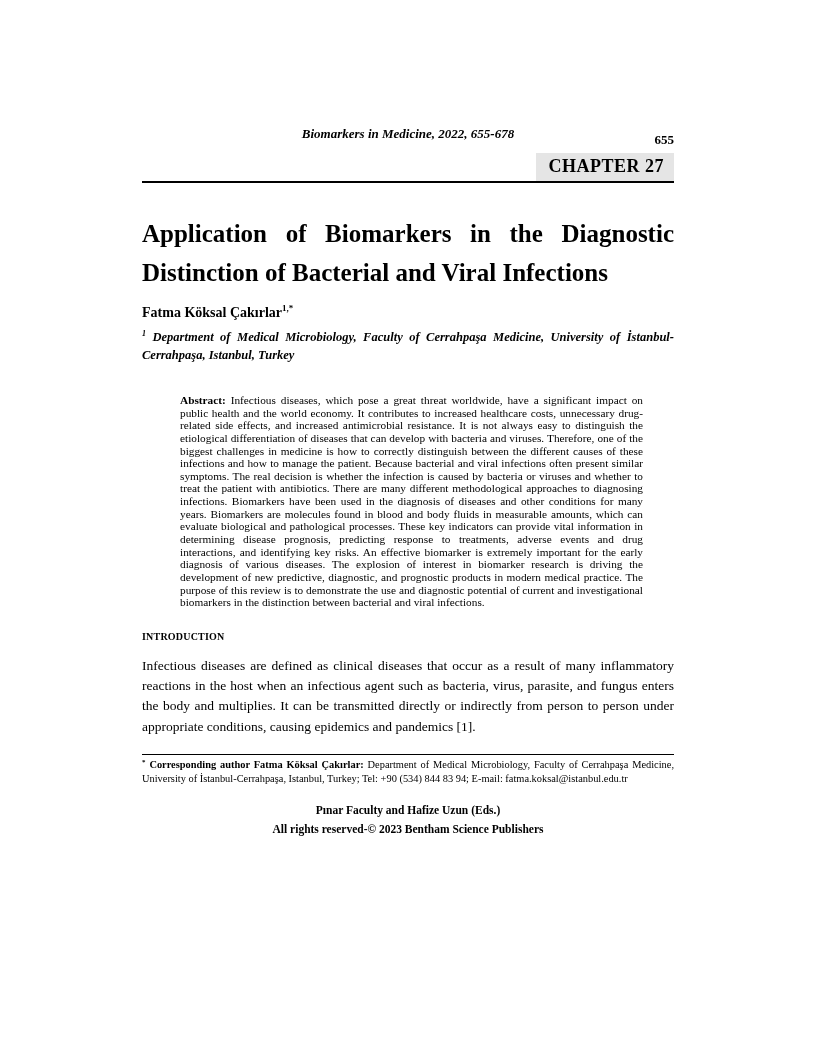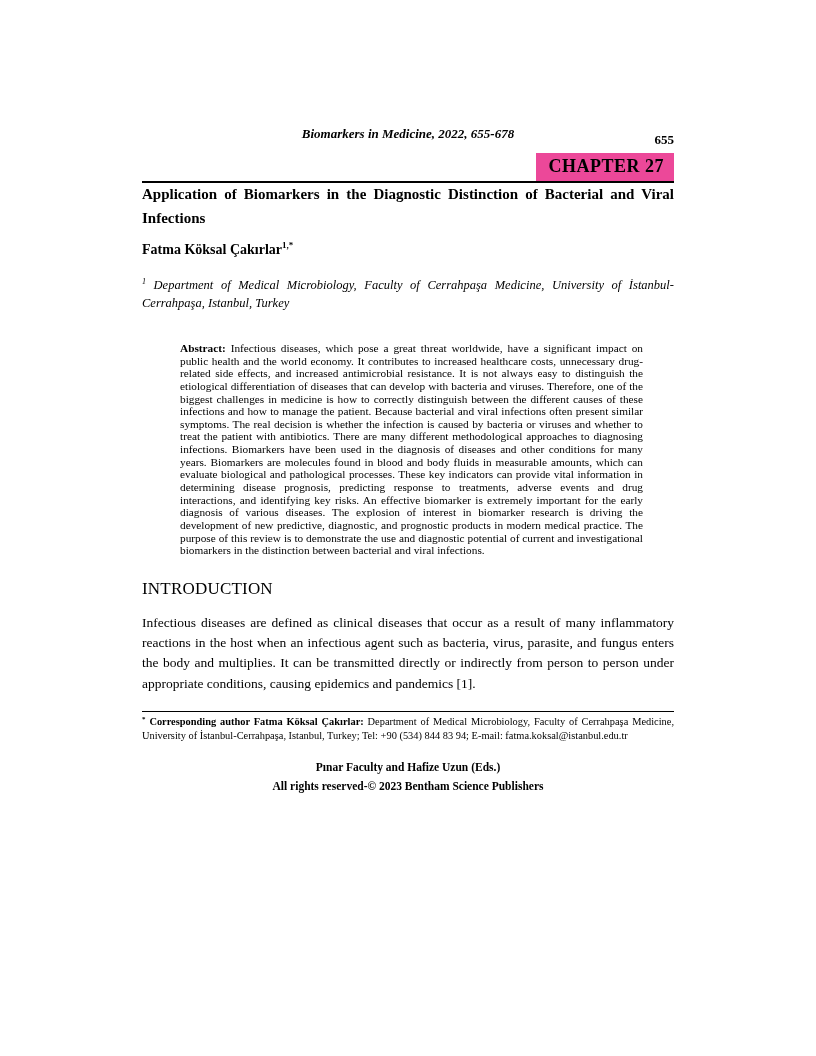--- a/index.html
+++ b/index.html
@@ -41,50 +41,51 @@
 
   
   .chapter-row {
     margin-top: 10px;
     text-align: right;
     border-bottom: 2px solid #000;
     line-height: 0;
   }
   .chapter-box {
     display: inline-block;
-    background: #ec4899;
+    background: #e5e5e5;
     font-weight: bold;
     font-size: 18px;
     line-height: 1.3;
     padding: 2px 10px 3px 12px;
     letter-spacing: 0.5px;
   }
 
   
   .title {
-    margin-top: 0;
-    font-size: 15px;
+    margin-top: 32px;
+    font-size: 25px;
     font-weight: bold;
     line-height: 1.55;
     text-align: justify;
   }
 
   
   .author {
     margin-top: 10px;
     font-size: 14px;
     font-weight: bold;
   }
   .author sup { font-size: 9px; }
   .affiliation {
-    margin-top: 18px;
+    margin-top: 7px;
     font-size: 12.5px;
     font-style: italic;
     line-height: 1.45;
     text-align: justify;
+    font-weight: bold;
   }
   .affiliation sup { font-size: 8px; font-style: italic; }
 
   
   .abstract {
     margin: 30px 31px 0 38px;
     font-size: 11.3px;
     line-height: 1.12;
     text-align: justify;
   }
@@ -93,22 +94,22 @@
   
   .keywords {
     margin-top: 34px;
     font-size: 13.5px;
     line-height: 1.4;
   }
 
   
   .section-heading {
     margin-top: 22px;
-    font-size: 17px;
-    font-weight: normal;
+    font-size: 10px;
+    font-weight: bold;
     letter-spacing: 0.2px;
   }
 
   
   .body-paragraph {
     margin-top: 14px;
     font-size: 13.5px;
     line-height: 1.5;
     text-align: justify;
   }

